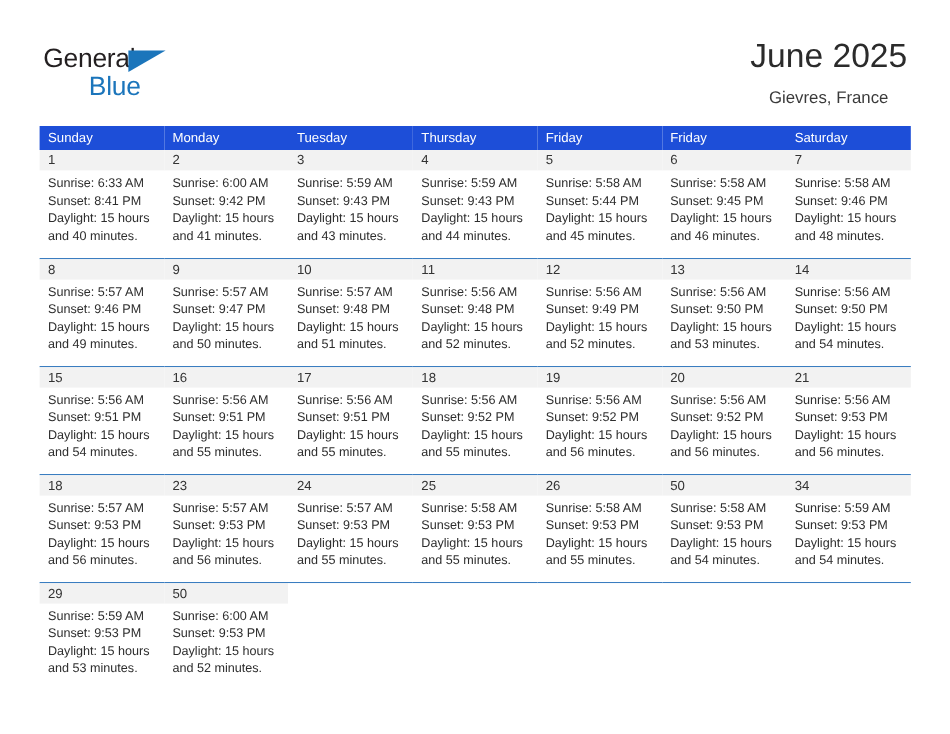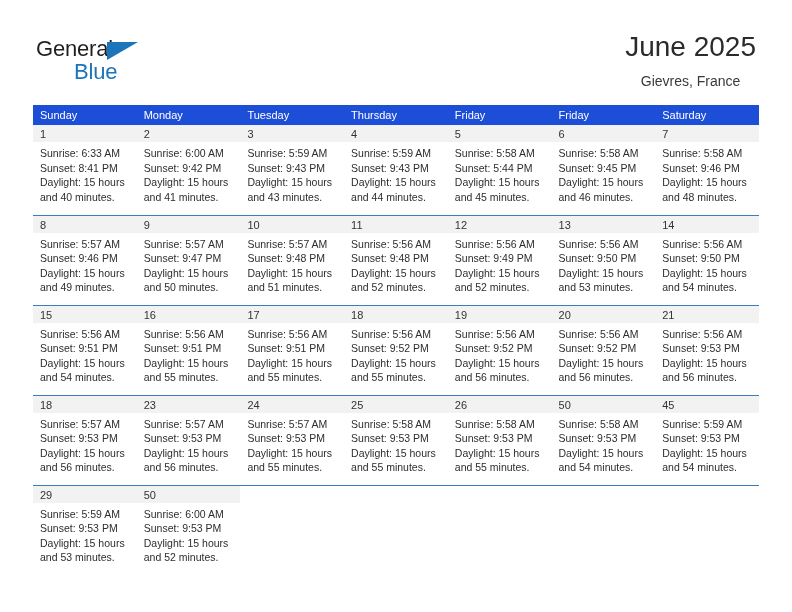--- a/index.html
+++ b/index.html
@@ -484,21 +484,21 @@
               <div class="cell-body">
                 <div>Sunrise: 5:58 AM</div>
                 <div>Sunset: 9:53 PM</div>
                 <div class="daylight-line">Daylight: 15 hours</div>
                 <div class="daylight-line">and 54 minutes.</div>
               </div>
             </div>
           </td>
         <td>
             <div class="cell-inner">
-              <div class="daynum-band">45</div>
+              <div class="daynum-band">34</div>
               <div class="cell-body">
                 <div>Sunrise: 5:59 AM</div>
                 <div>Sunset: 9:53 PM</div>
                 <div class="daylight-line">Daylight: 15 hours</div>
                 <div class="daylight-line">and 54 minutes.</div>
               </div>
             </div>
           </td>
       </tr>
 

